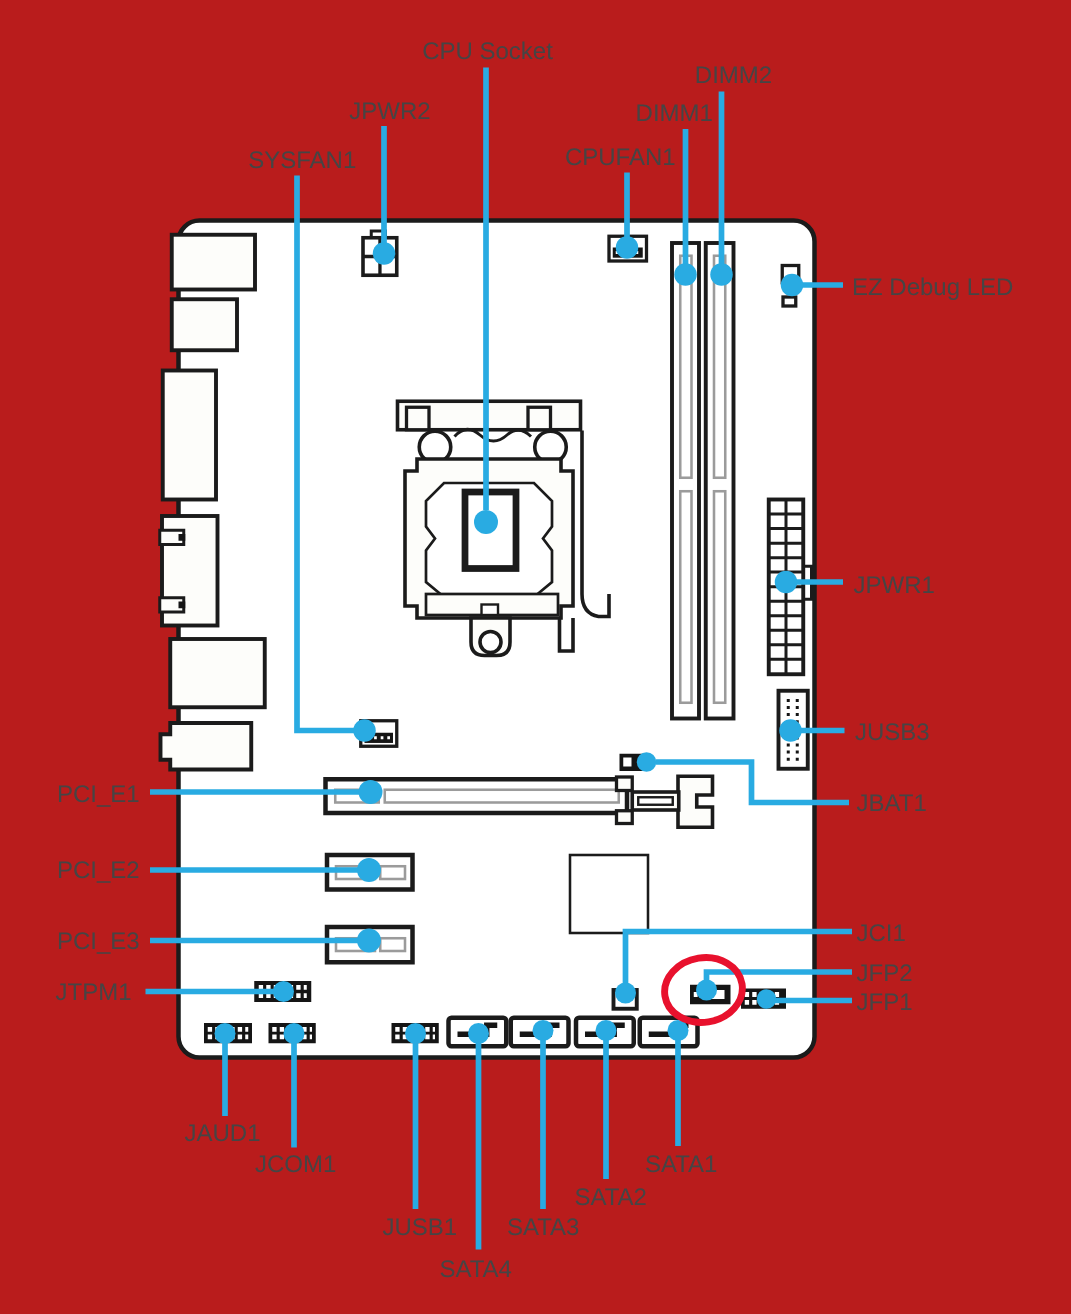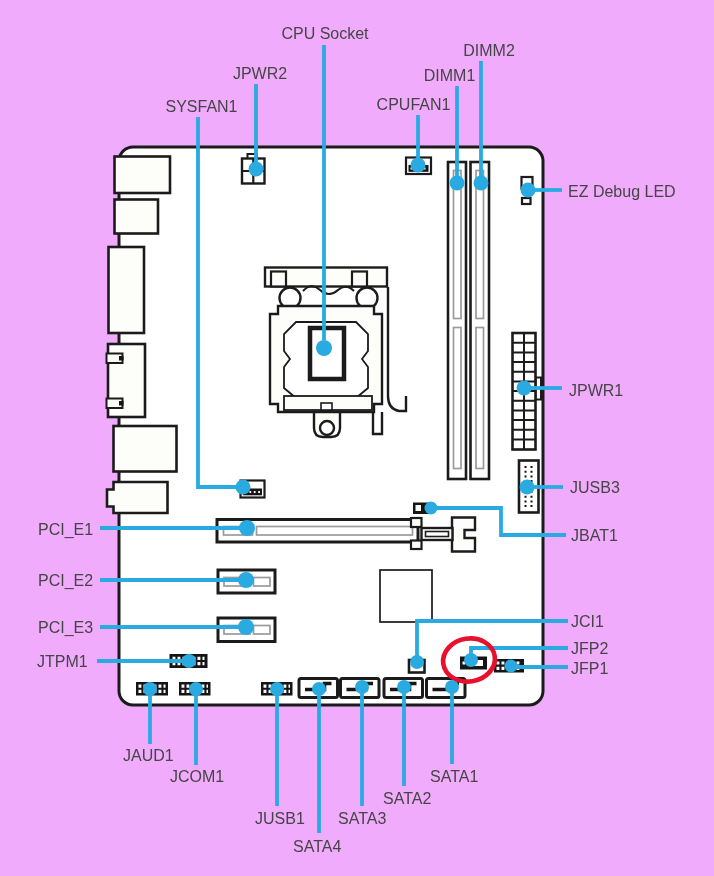--- a/index.html
+++ b/index.html
@@ -1,16 +1,16 @@
 <!DOCTYPE html>
 <html><head>
 <meta charset="utf-8">
 <style>
   html,body{margin:0;padding:0;background:#fff;}
-  .stage{position:relative;width:714px;height:876px;background:#f0abfc;overflow:hidden;}
+  .stage{position:relative;width:714px;height:876px;background:#b91c1c;overflow:hidden;}
   .lbl{font-family:"Liberation Sans",sans-serif;font-size:16px;fill:#454545;}
   .comp{fill:#fdfdfa;stroke:#1b1b1b;}
   .wht{fill:#ffffff;stroke:#1b1b1b;}
   .blk{fill:#151515;}
   .chan{fill:#ffffff;stroke:#9b9b9b;stroke-width:1.7;}
   .ln{stroke:#29ABE2;stroke-width:3.8;fill:none;}
   .dot{fill:#29ABE2;}
   .pinrow{stroke:#ffffff;stroke-width:3.2;stroke-dasharray:2.9 2.1;fill:none;}
 </style>
 </head>

